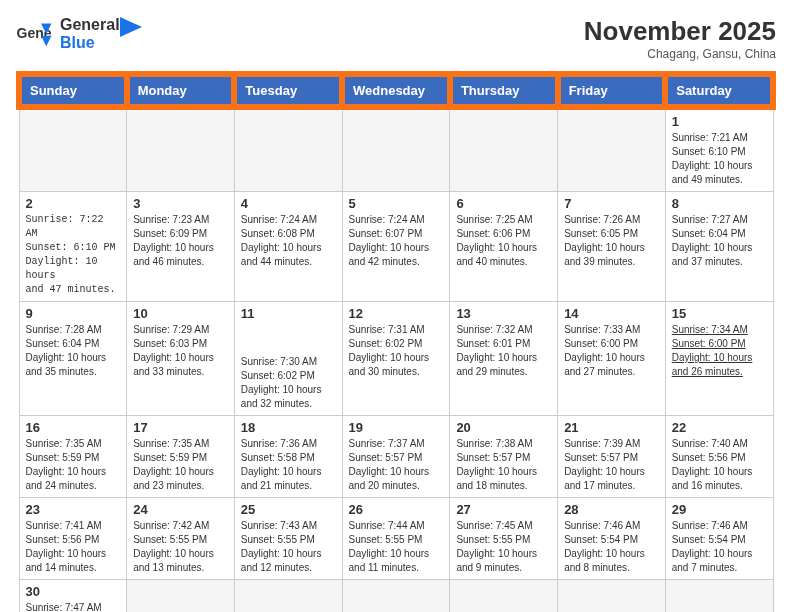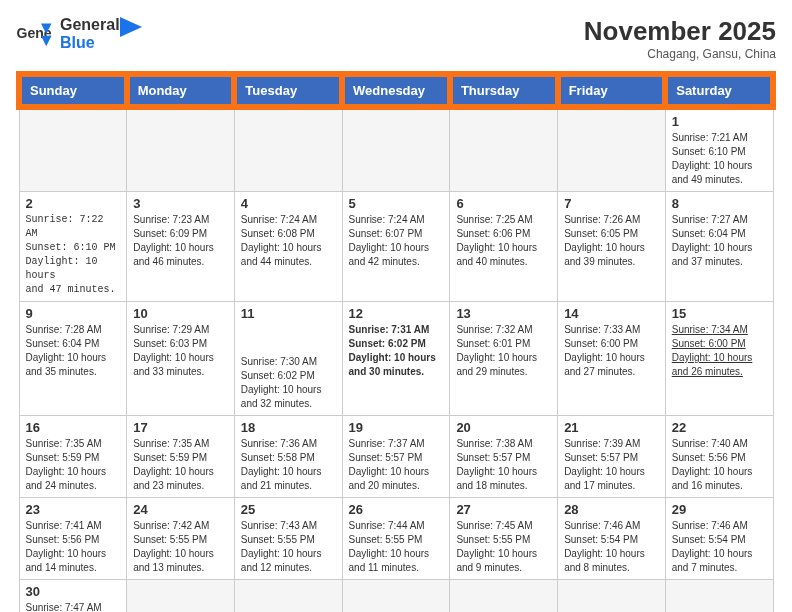--- a/index.html
+++ b/index.html
@@ -203,21 +203,21 @@
         </td>
         <td>
           <span class="day-number">11</span>
           <div class="day-info" style="white-space: pre-line; margin-top: 34px;">Sunrise: 7:30 AM
 Sunset: 6:02 PM
 Daylight: 10 hours
 and 32 minutes.</div>
         </td>
         <td>
           <span class="day-number">12</span>
-          <div class="day-info" style="white-space: pre-line; font-weight: bold;">Sunrise: 7:31 AM
+          <div class="day-info" style="white-space: pre-line;">Sunrise: 7:31 AM
 Sunset: 6:02 PM
 Daylight: 10 hours
 and 30 minutes.</div>
         </td>
         <td>
           <span class="day-number">13</span>
           <div class="day-info" style="white-space: pre-line;">Sunrise: 7:32 AM
 Sunset: 6:01 PM
 Daylight: 10 hours
 and 29 minutes.</div>

